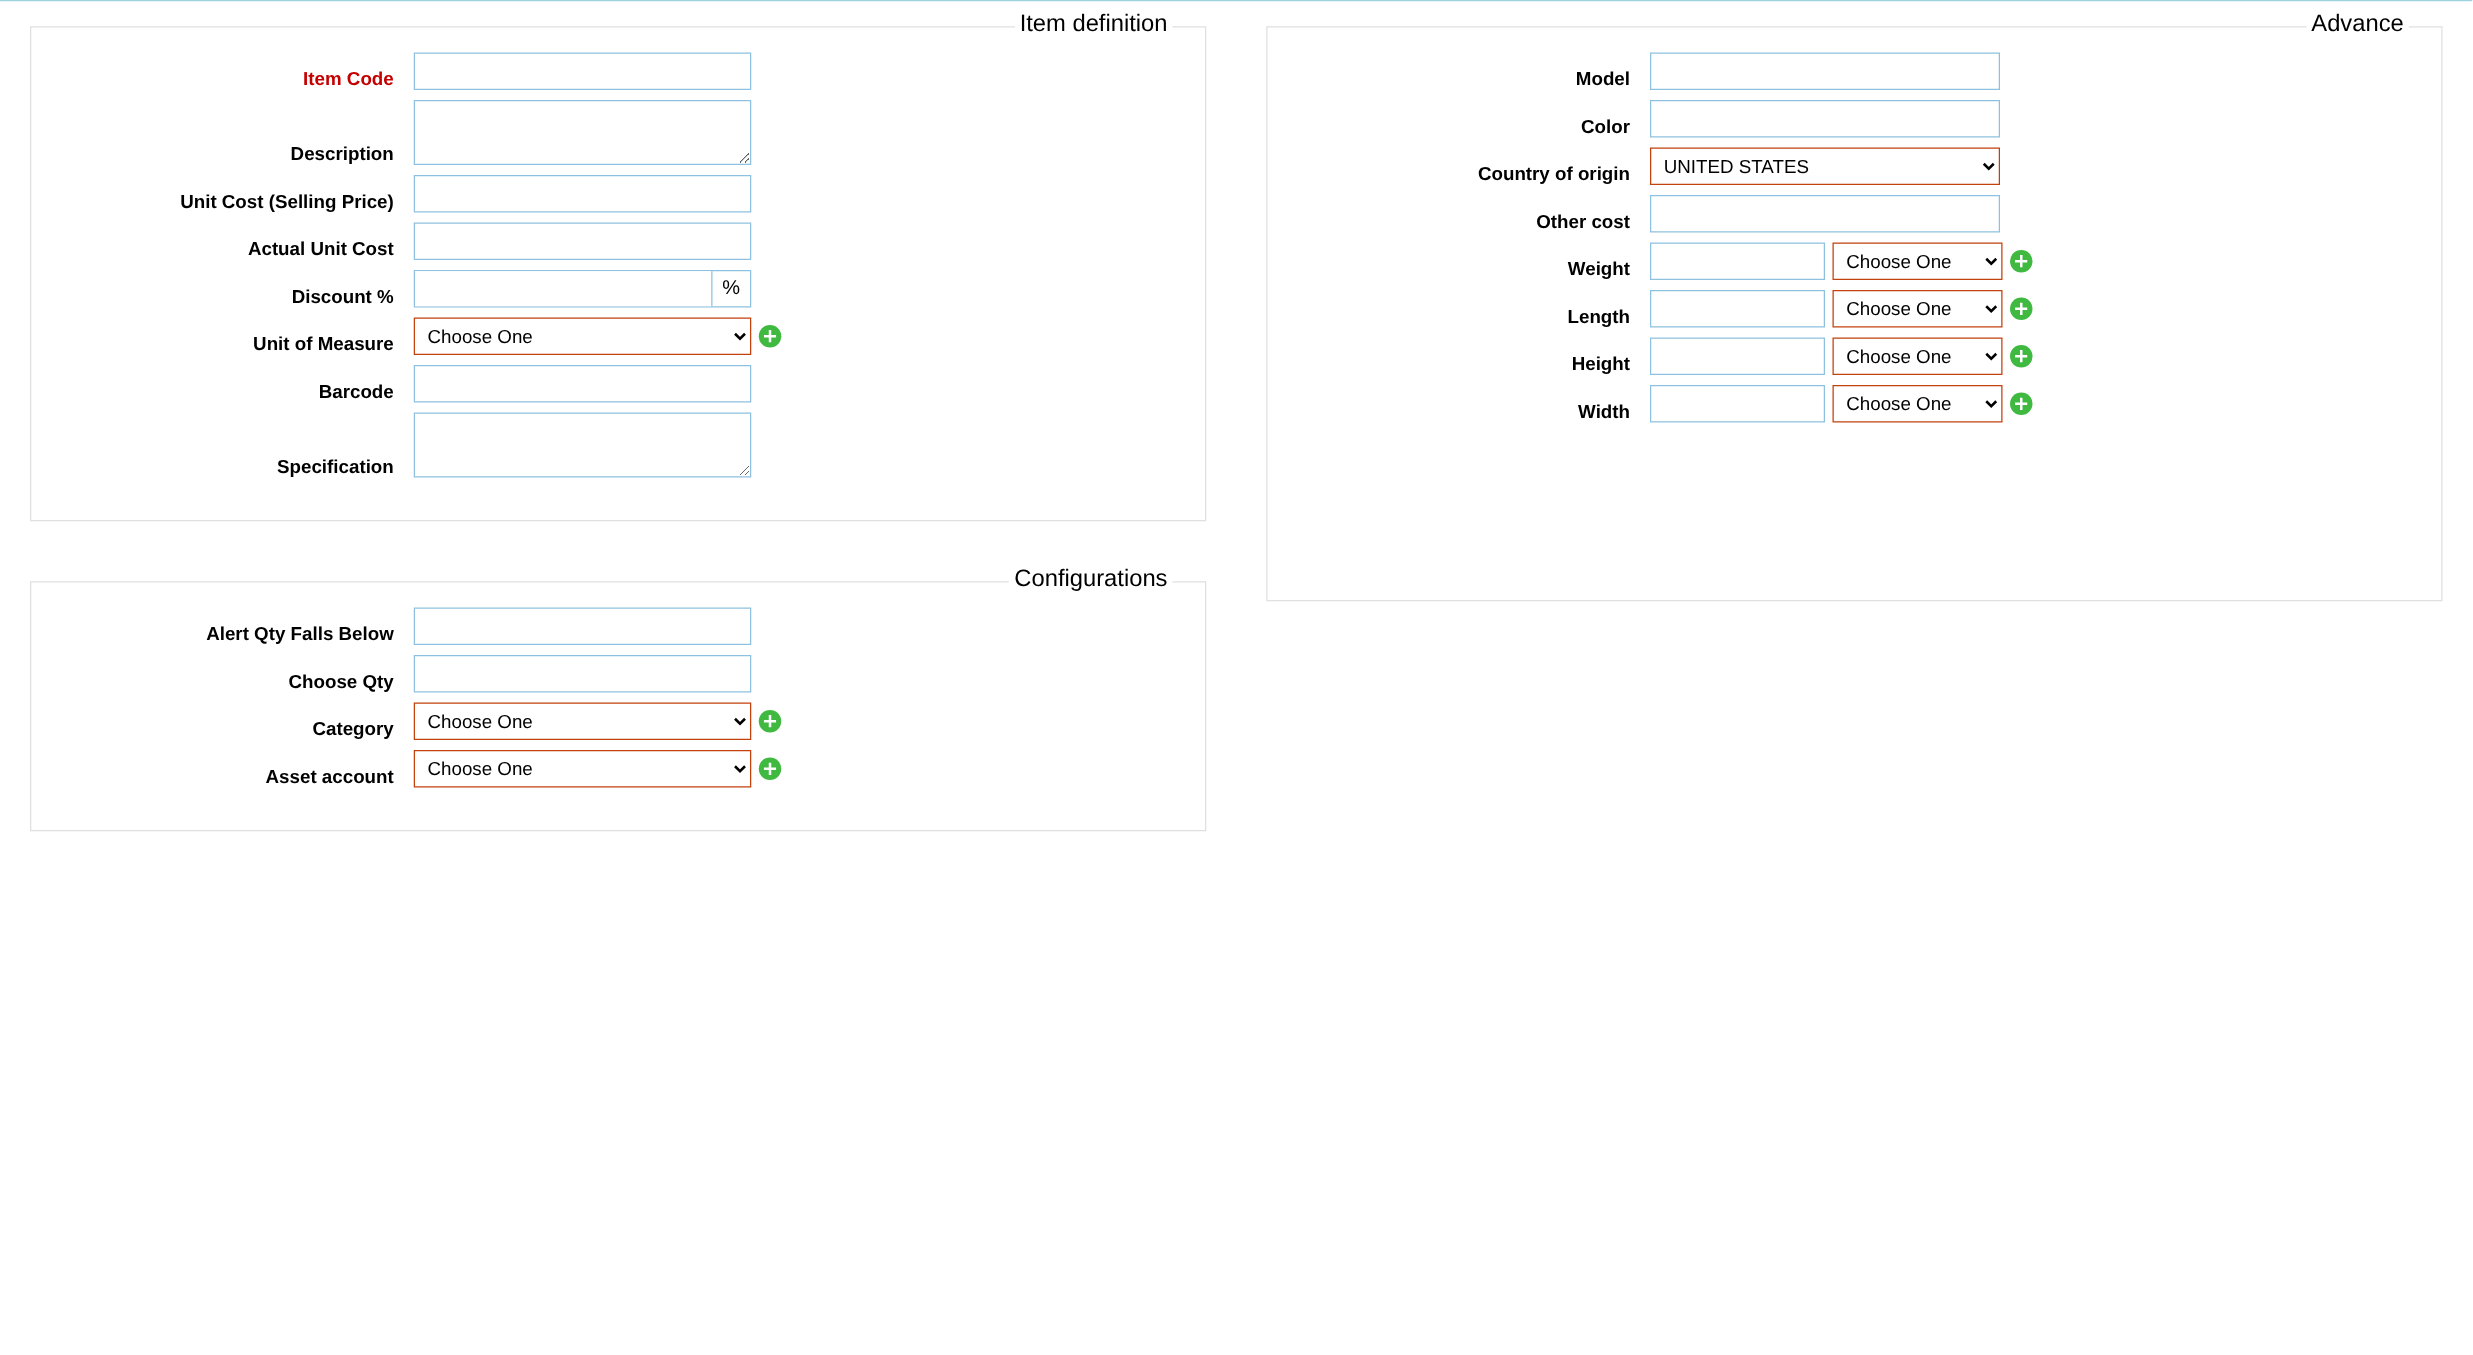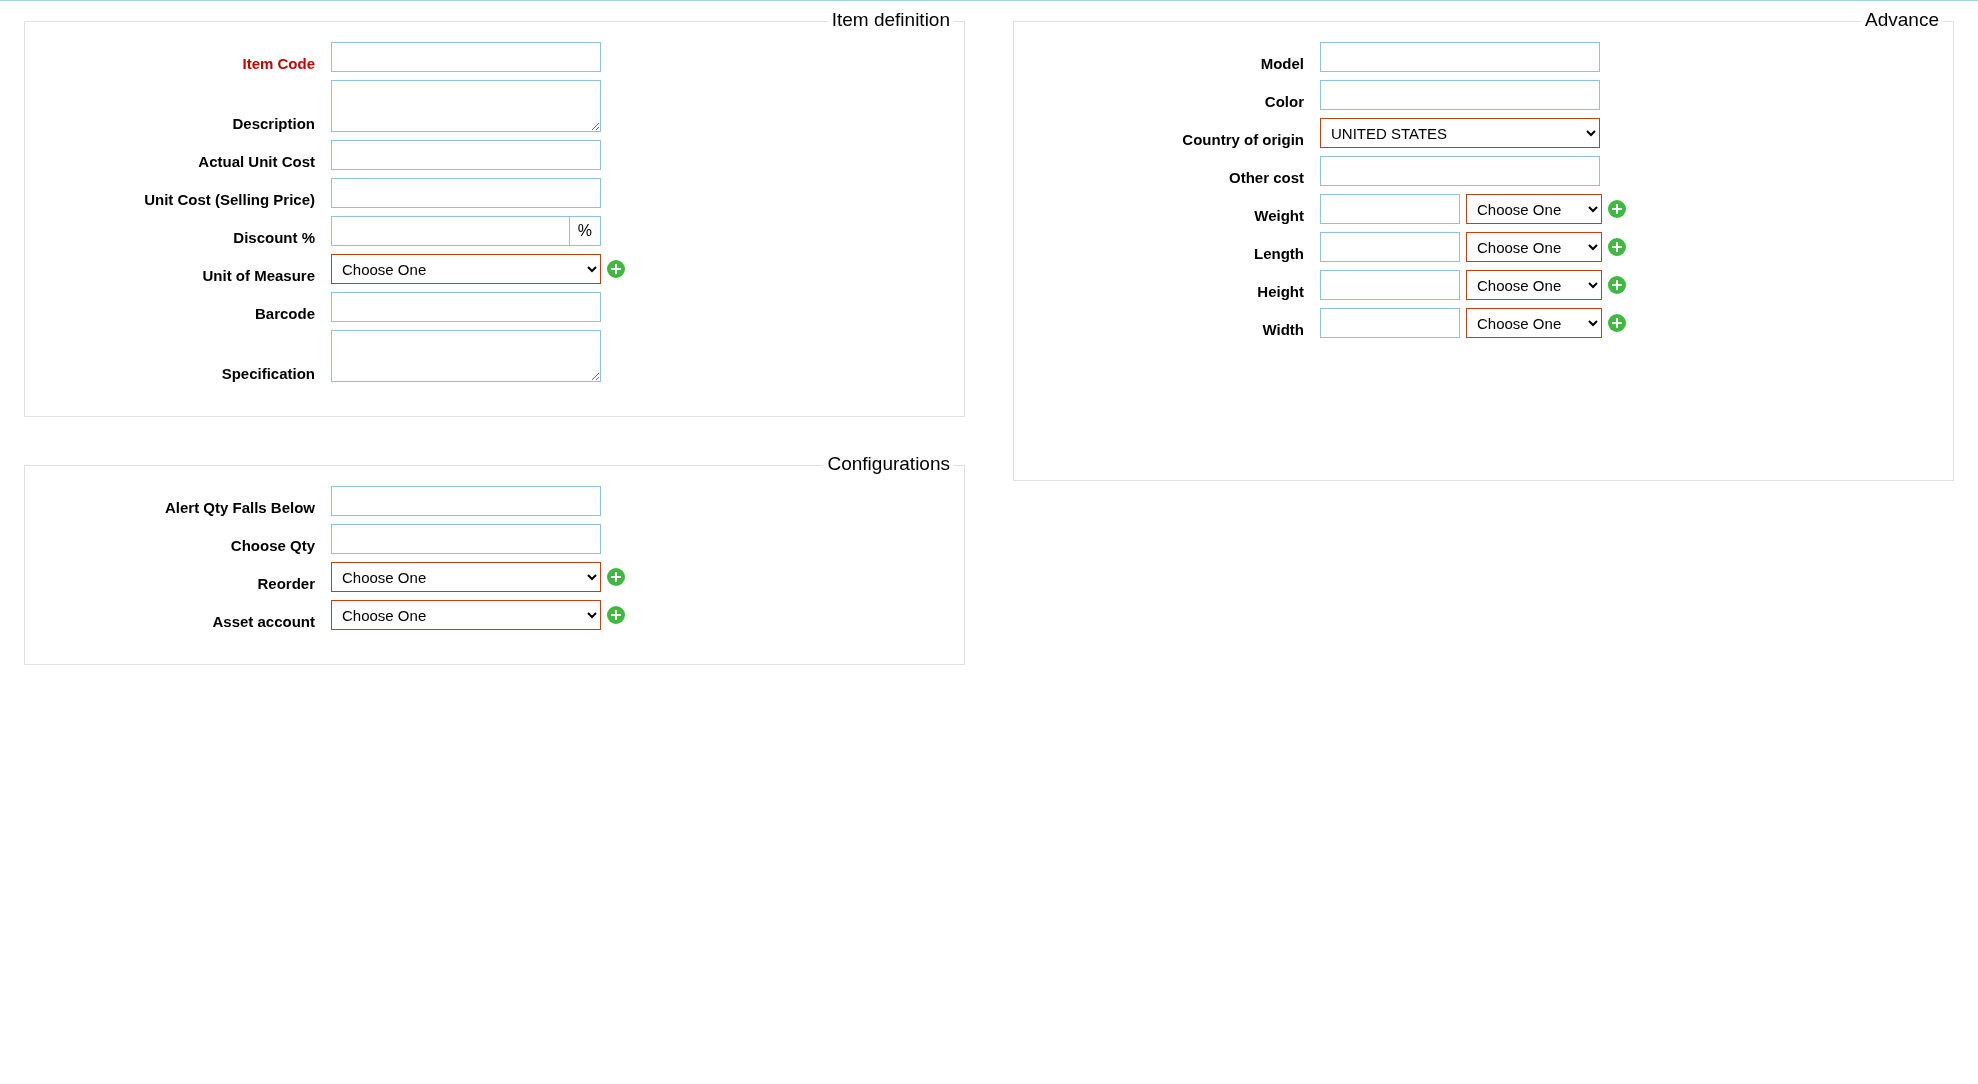--- a/index.html
+++ b/index.html
@@ -34,21 +34,21 @@
     font-size: 19px;
     padding: 0 4px;
     text-align: right;
     margin-left: auto;
     margin-right: 0;
   }
   
   fieldset > legend {
     position: absolute;
     top: -13px;
-    right: 10px;
+    right: 26px;
     background: #fff;
   }
   .row {
     display: flex;
     align-items: flex-end;
     margin-bottom: 8px;
   }
   .row.tall { align-items: flex-end; }
   .row.tall .lbl { padding-top: 10px; }
   .lbl {
@@ -154,28 +154,28 @@
         </div>
 
         <div class="row tall">
           <div class="lbl">Description</div>
           <div class="ctrl">
             <textarea class="ta-full" style=""></textarea>
           </div>
         </div>
 
         <div class="row">
+          <div class="lbl">Unit Cost (Selling Price)</div>
+          <div class="ctrl">
+            <input type="text" class="w-full" value="" style="">
+          </div>
+        </div>
+
+        <div class="row">
           <div class="lbl">Actual Unit Cost</div>
-          <div class="ctrl">
-            <input type="text" class="w-full" value="" style="">
-          </div>
-        </div>
-
-        <div class="row">
-          <div class="lbl">Unit Cost (Selling Price)</div>
           <div class="ctrl">
             <input type="text" class="w-full" value="" style="">
           </div>
         </div>
 
         <div class="row">
           <div class="lbl">Discount %</div>
           <div class="ctrl">
             <span class="pct-wrap">
               <input type="text" value="" style="">
@@ -224,21 +224,21 @@
         </div>
 
         <div class="row">
           <div class="lbl">Choose Qty</div>
           <div class="ctrl">
             <input type="text" class="w-full" value="" style="">
           </div>
         </div>
 
         <div class="row">
-          <div class="lbl">Reorder</div>
+          <div class="lbl">Category</div>
           <div class="ctrl">
             <select class="sel-full">
               <option>Choose One</option>
             </select>
             <span class="plus-icon">
               <svg width="10" height="10" viewBox="0 0 10 10">
                   <path d="M4 0h2v4h4v2H6v4H4V6H0V4h4z" fill="#fff"></path>
                 </svg>
             </span>
           </div>

